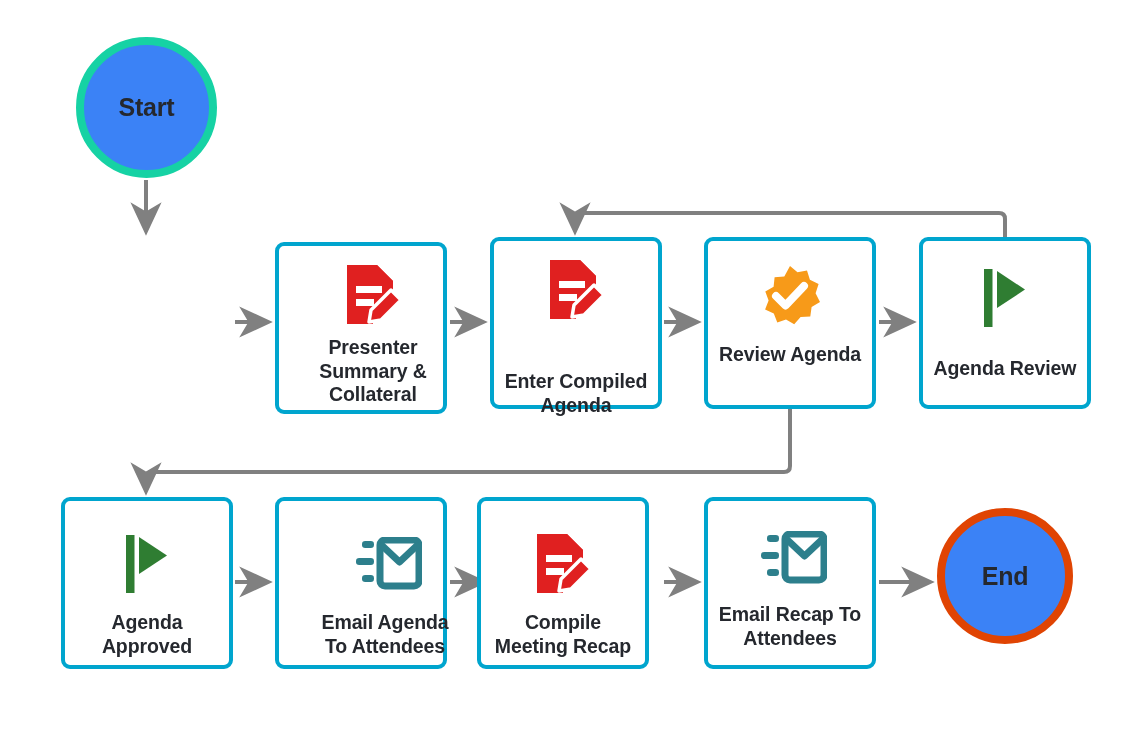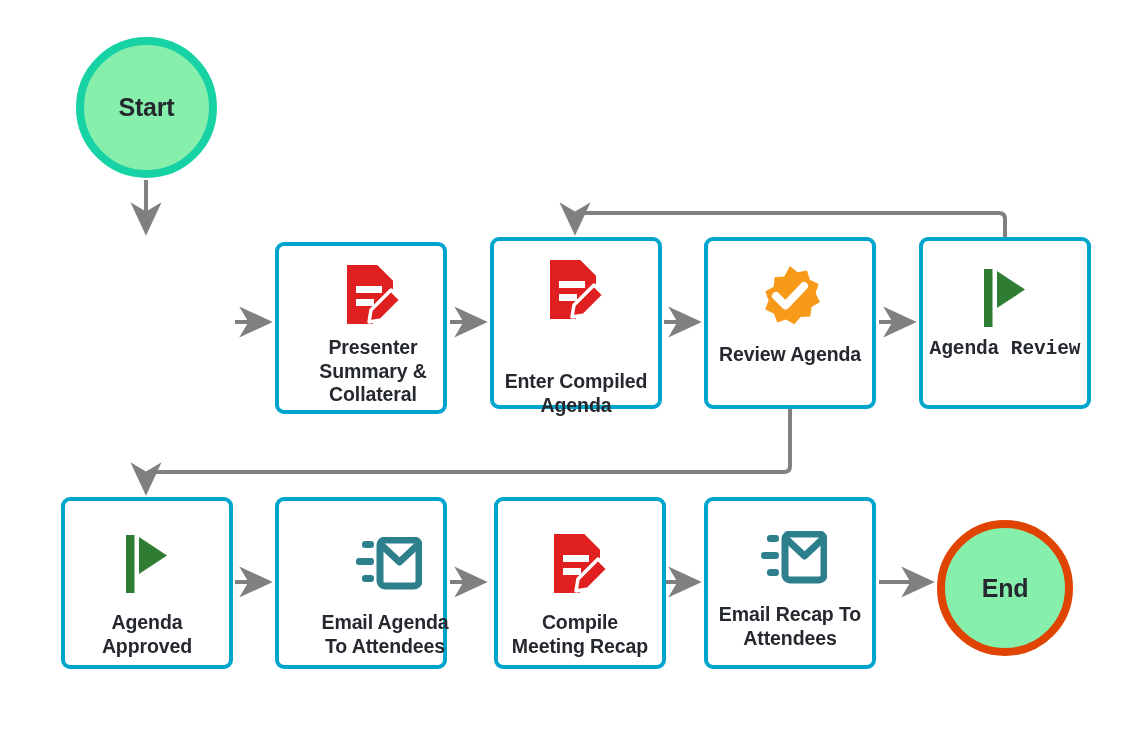--- a/index.html
+++ b/index.html
@@ -20,42 +20,42 @@
     left: 0;
     top: 0;
     width: 1148px;
     height: 735px;
     pointer-events: none;
   }
   
   .terminator {
     position: absolute;
     border-radius: 50%;
-    background: #86efac;
+    background: #3b82f6;
     display: flex;
     align-items: center;
     justify-content: center;
     box-sizing: border-box;
   }
   .terminator .term-label {
     font-size: 25px;
     font-weight: bold;
     color: #25282e;
     letter-spacing: -0.2px;
   }
   #node-start {
     left: 76px;
     top: 37px;
     width: 141px;
     height: 141px;
     border: 8px solid #16d2a4;
   }
   #node-end {
     left: 937px;
-    top: 520px;
+    top: 508px;
     width: 136px;
     height: 136px;
     border: 8px solid #e04403;
   }
   
   .node-box {
     position: absolute;
     width: 172px;
     height: 172px;
     box-sizing: border-box;
@@ -88,34 +88,34 @@
   .row1 .node-icon { margin-top: 14px; }
   .row1 .node-label { margin-top: 6px; }
   
   .row2 .node-icon { margin-top: 28px; }
   .row2 .node-label { margin-top: 12px; }
 
   
   #node-review-agenda .node-icon { margin-top: 20px; }
   #node-review-agenda .node-label { margin-top: 12px; }
   #node-agenda-review .node-icon { margin-top: 22px; }
-  #node-agenda-review .node-label { margin-top: 5px; font-family: Liberation Mono, monospace; }
+  #node-agenda-review .node-label { margin-top: 24px; }
   #node-enter-agenda .node-label { margin-top: 9px; }
   #node-email-recap .node-icon { margin-top: 22px; }
   #node-email-recap .node-label { margin-top: 10px; }
 
   
   #node-coordinator { left: 61px;  top: 237px; }
   #node-presenter   { left: 275px; top: 242px; padding-left: 24px; }
   #node-enter-agenda{ left: 490px; top: 237px; gap: 36px; }
   #node-review-agenda{left: 704px; top: 237px; }
   #node-agenda-review{left: 919px; top: 237px; }
   #node-agenda-approved { left: 61px;  top: 497px; }
   #node-email-agenda    { left: 275px; top: 497px; padding-left: 48px; }
-  #node-compile-recap   { left: 494px; top: 497px; }
+  #node-compile-recap   { left: 477px; top: 497px; }
   #node-email-recap     { left: 704px; top: 497px; }
 </style>
 </head>
 <body>
 
 <div id="canvas">
 
   <svg id="connectors" viewBox="0 0 1148 735" xmlns="http://www.w3.org/2000/svg">
     <defs>
       <marker id="arrowhead" markerWidth="9" markerHeight="9" refX="7.2" refY="4.5" orient="auto" markerUnits="strokeWidth">

